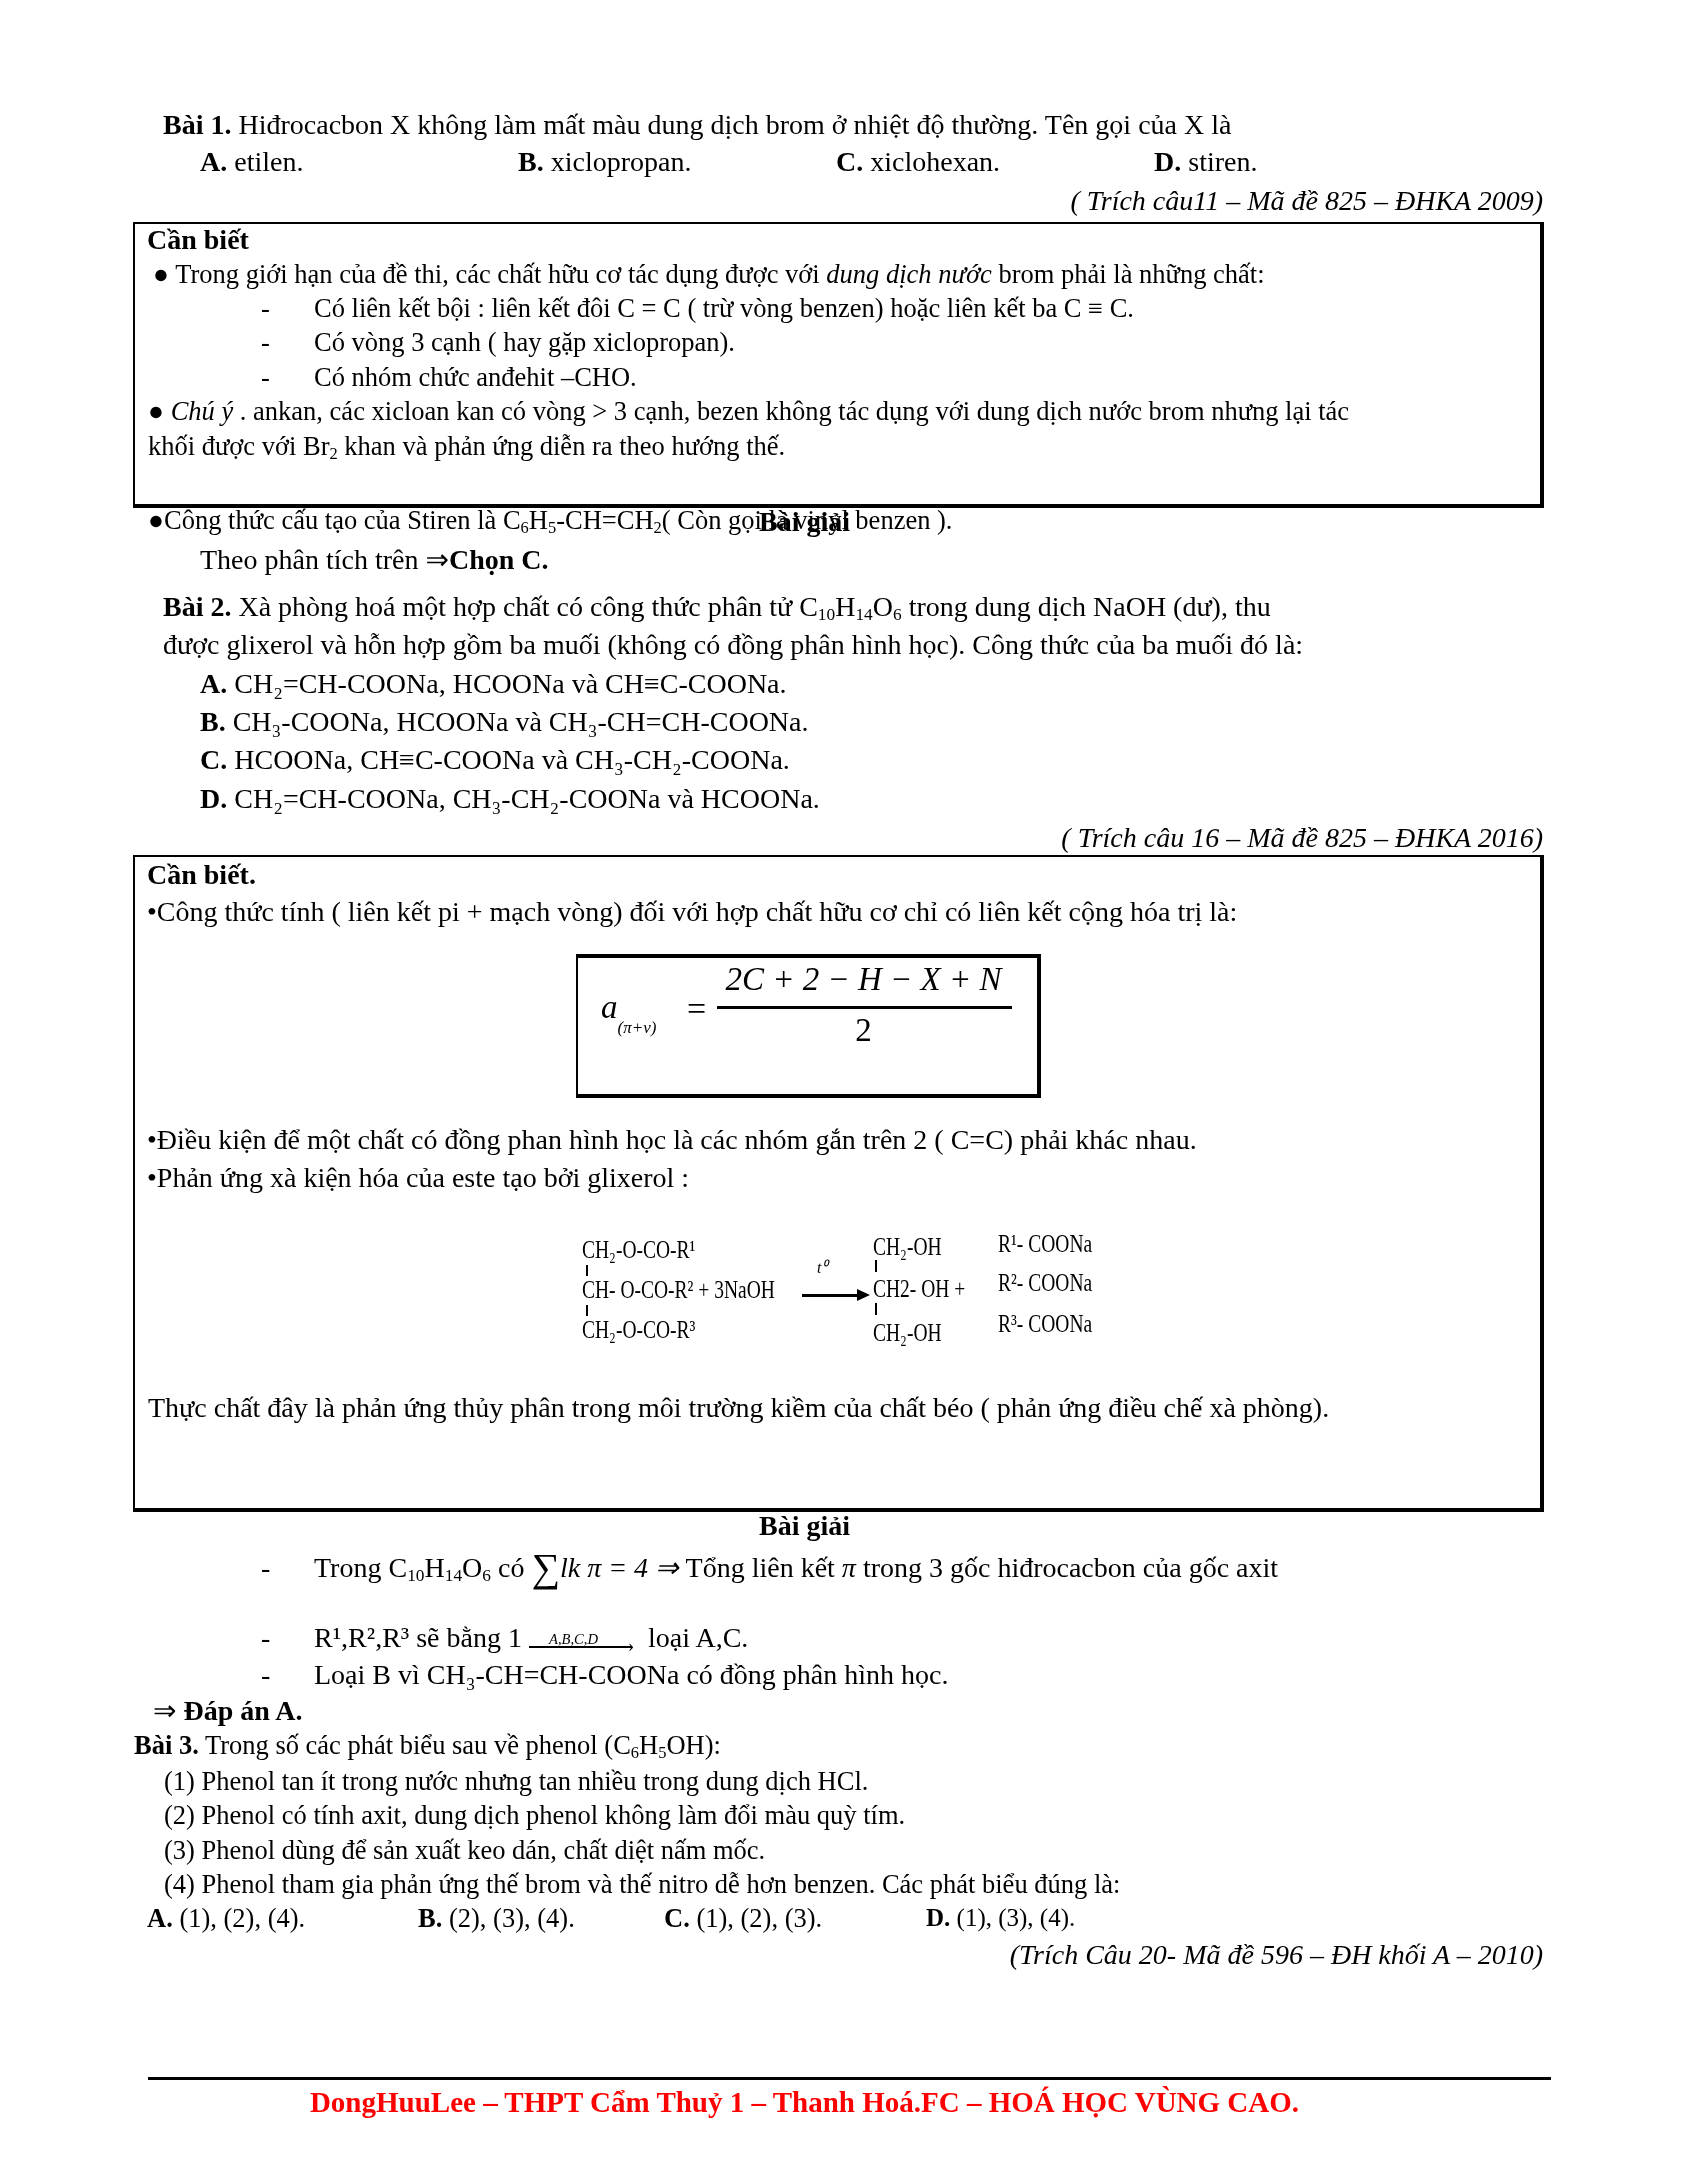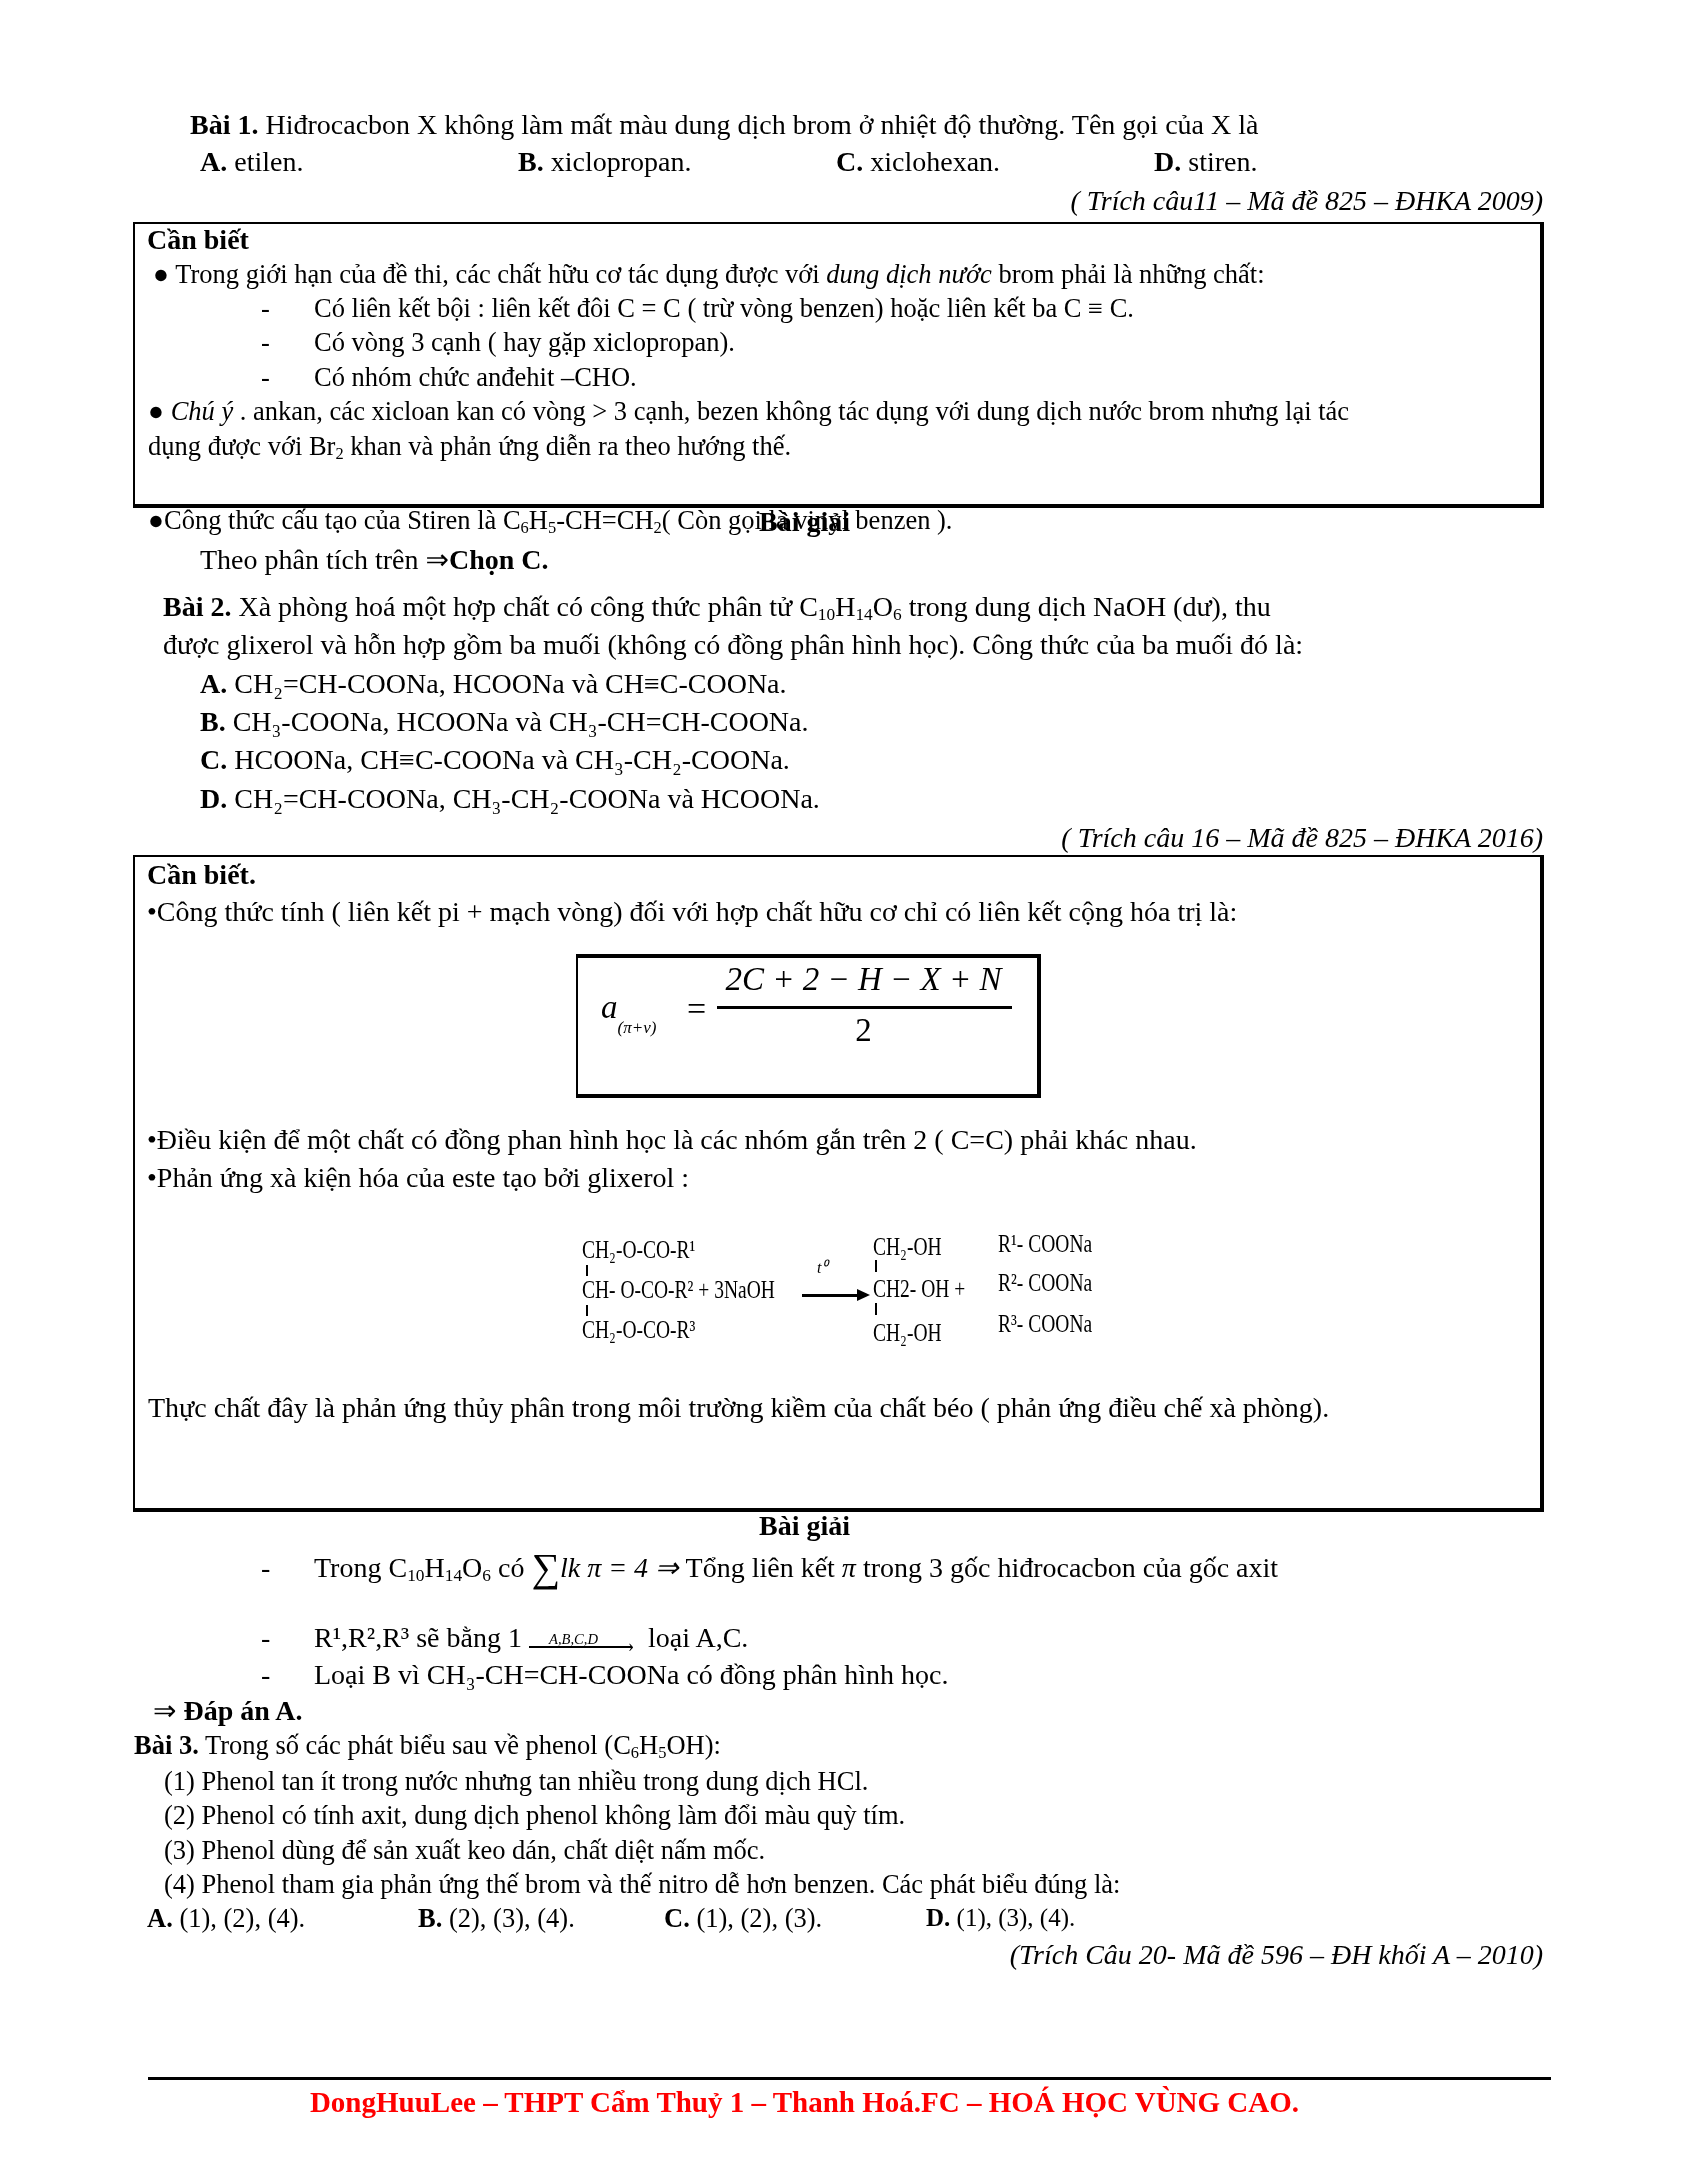--- a/index.html
+++ b/index.html
@@ -12,21 +12,21 @@
   .box { position:absolute; border:2px solid #000; border-bottom-width:4.6px; border-right-width:4px; box-sizing:border-box; }
   .center { left:0; width:1609px; text-align:center; }
   .src { font-style:italic; right:144px; }
   .dash { display:inline-block; width:53px; }
   .rx { font-family:"Liberation Serif", serif; font-size:25px; transform:scaleX(0.78); transform-origin:left; }
   .footer { color:#ff0000; font-weight:bold; font-size:29px; }
 </style>
 </head>
 <body>
 
-<div class="abs" style="left:163px;top:111px;margin-left:27px;">
+<div class="abs" style="left:163px;top:111px;">
   <b>Bài 1.</b>
   <span>Hiđrocacbon X không làm mất màu dung dịch brom ở nhiệt độ thường. Tên gọi của X là</span>
 </div>
 <div class="abs" style="left:200px;top:148px;"><b>A.</b> <span>etilen.</span></div>
 <div class="abs" style="left:518px;top:148px;"><b>B.</b> <span>xiclopropan.</span></div>
 <div class="abs" style="left:836px;top:148px;"><b>C.</b> <span>xiclohexan.</span></div>
 <div class="abs" style="left:1154px;top:148px;font-family:Liberation Serif, serif;"><b>D.</b> <span>stiren.</span></div>
 <div class="abs src" style="top:187px;">( Trích câu11 – Mã đề 825 – ĐHKA 2009)</div>
 
 <div class="box" style="left:133px;top:222px;width:1411px;height:286px;"></div>
@@ -35,21 +35,21 @@
   <span>●</span>
   <span>Trong giới hạn của đề thi, các chất hữu cơ tác dụng được với </span><span class="it">dung dịch nước</span><span> brom phải là những chất:</span>
 </div>
 <div class="abs" style="left:261px;top:295px;font-size:26.5px;"><span class="dash">-</span><span>Có liên kết bội : liên kết đôi  C = C ( trừ vòng benzen) hoặc liên kết ba C ≡ C.</span></div>
 <div class="abs" style="left:261px;top:329px;font-size:26.5px;"><span class="dash">-</span><span>Có vòng 3 cạnh ( hay gặp xiclopropan).</span></div>
 <div class="abs" style="left:261px;top:364px;font-size:26.5px;"><span class="dash">-</span><span>Có nhóm chức anđehit –CHO.</span></div>
 <div class="abs" style="left:148px;top:398px;font-size:26.5px;">
   <span>●</span> <span class="it">Chú ý</span><span> . ankan, các xicloan kan có vòng &gt; 3 cạnh, bezen không tác dụng với dung dịch nước brom nhưng lại tác</span>
 </div>
 <div class="abs" style="left:148px;top:433px;font-size:26.5px;">
-  <span>dụng được với  Br</span><sub>2</sub><span> khan và phản ứng diễn ra theo hướng thế.</span>
+  <span>khối được với  Br</span><sub>2</sub><span> khan và phản ứng diễn ra theo hướng thế.</span>
 </div>
 <div class="abs" style="left:148px;top:467px;font-size:26.5px;margin-top:40px;">
   <span>●</span><span>Công thức cấu tạo của Stiren là C</span><sub>6</sub><span>H</span><sub>5</sub><span>-CH=CH</span><sub>2</sub><span>( Còn gọi là vinyl benzen ).</span>
 </div>
 
 <div class="abs b center" style="top:508px;">Bài giải</div>
 <div class="abs" style="left:200px;top:546px;">
   <span>Theo phân tích trên </span><span>⇒</span><b>Chọn C.</b>
 </div>
 

